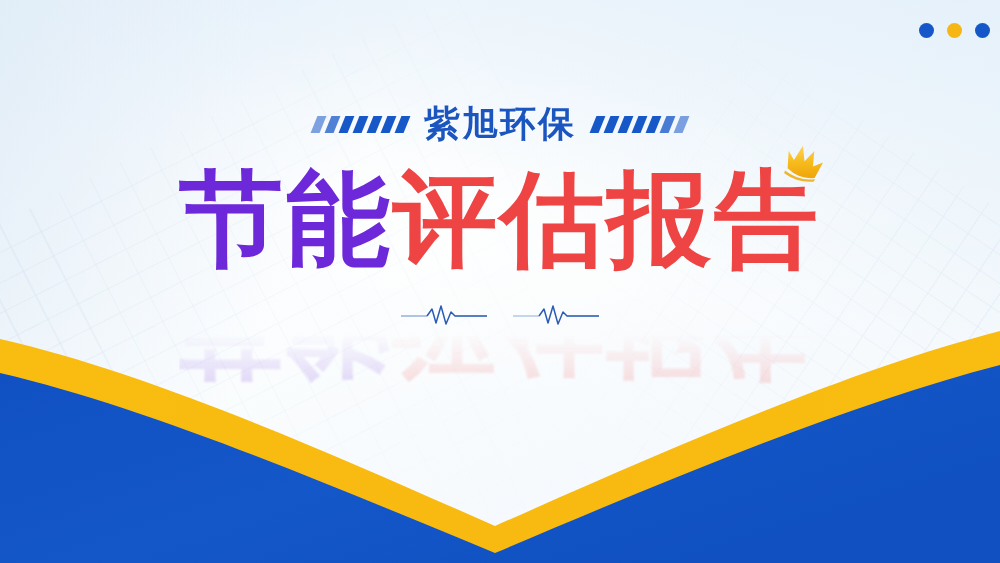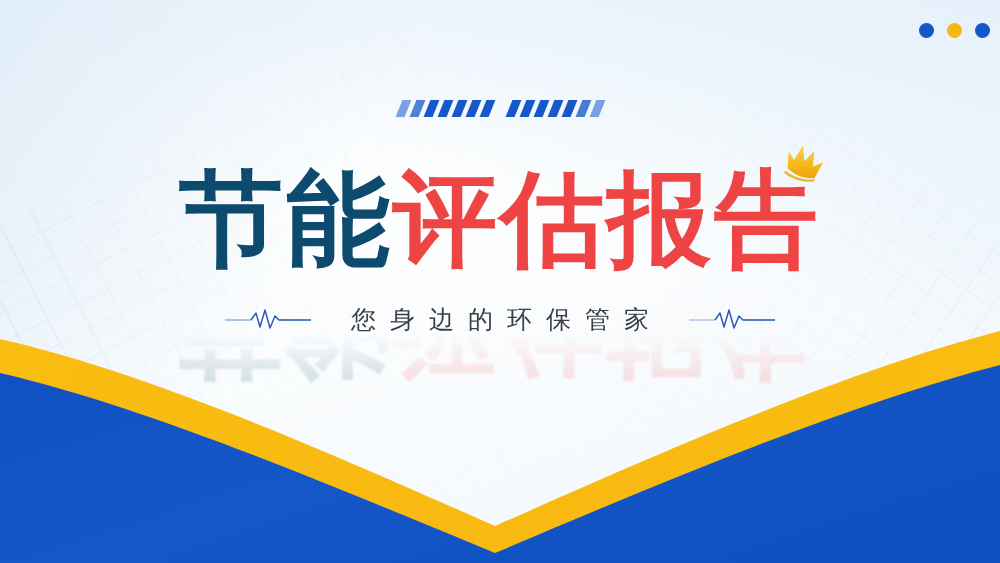--- a/index.html
+++ b/index.html
@@ -90,21 +90,21 @@
   
   .title-wrap {
     position:absolute; left:0; right:0; top:163px;
     display:flex; justify-content:center;
   }
   .title-stack { position:relative; }
   .title {
     font-size:104px; font-weight:bold; line-height:1.08;
     letter-spacing:3px; white-space:nowrap;
   }
-  .t-blue   { color:#0c4a6e; }
+  .t-blue   { color:#6d28d9; }
   .t-amber  { color:#ef4444; }
   .title-reflect {
     position:absolute; left:0; top:100%;
     font-size:104px; font-weight:bold; line-height:1.08;
     letter-spacing:3px; white-space:nowrap;
     transform:scaleY(-1);
     opacity:.20;
     -webkit-mask-image:linear-gradient(to top, rgba(0,0,0,0) 0%, rgba(0,0,0,0.0) 52%, rgba(0,0,0,0.9) 100%);
             mask-image:linear-gradient(to top, rgba(0,0,0,0) 0%, rgba(0,0,0,0.0) 52%, rgba(0,0,0,0.9) 100%);
     filter:blur(1.2px);
@@ -149,20 +149,21 @@
   <div class="eyebrow">
     <span class="dashes left">
       <i class="dash"></i>
         <i class="dash"></i>
         <i class="dash"></i>
         <i class="dash"></i>
       <i class="dash"></i>
         <i class="dash"></i>
         <i class="dash"></i>
     </span>
+    <span class="brand">紫旭环保</span>
     <span class="dashes right">
       <i class="dash"></i>
         <i class="dash"></i>
         <i class="dash"></i>
         <i class="dash"></i>
       <i class="dash"></i>
         <i class="dash"></i>
         <i class="dash"></i>
     </span>
   </div>
@@ -191,21 +192,20 @@
     </div>
   </div>
 
   <div class="tagline-row">
     <svg class="pulse" viewBox="0 0 86 26">
       <line x1="0" y1="13" x2="26" y2="13" stroke="#4878C4" stroke-width="1.3" opacity=".65"></line>
       <polyline points="26,13 31,6 35,20 40,3 45,21 50,9 54,13 86,13" fill="none" stroke="#2B5BB5" stroke-width="1.5" stroke-linejoin="round"></polyline>
       <line x1="54" y1="13" x2="86" y2="13" stroke="#4878C4" stroke-width="1.3" opacity=".45"></line>
     </svg>
 
-    <span class="tagline">您身边的环保管家</span>
 
     <svg class="pulse" viewBox="0 0 86 26">
       <line x1="0" y1="13" x2="26" y2="13" stroke="#4878C4" stroke-width="1.3" opacity=".45"></line>
       <polyline points="26,13 31,6 35,20 40,3 45,21 50,9 54,13 86,13" fill="none" stroke="#2B5BB5" stroke-width="1.5" stroke-linejoin="round"></polyline>
       <line x1="54" y1="13" x2="86" y2="13" stroke="#4878C4" stroke-width="1.3" opacity=".65"></line>
     </svg>
   </div>
 
   <svg class="waves" viewBox="0 0 1000 250" preserveAspectRatio="none">
     <defs>

